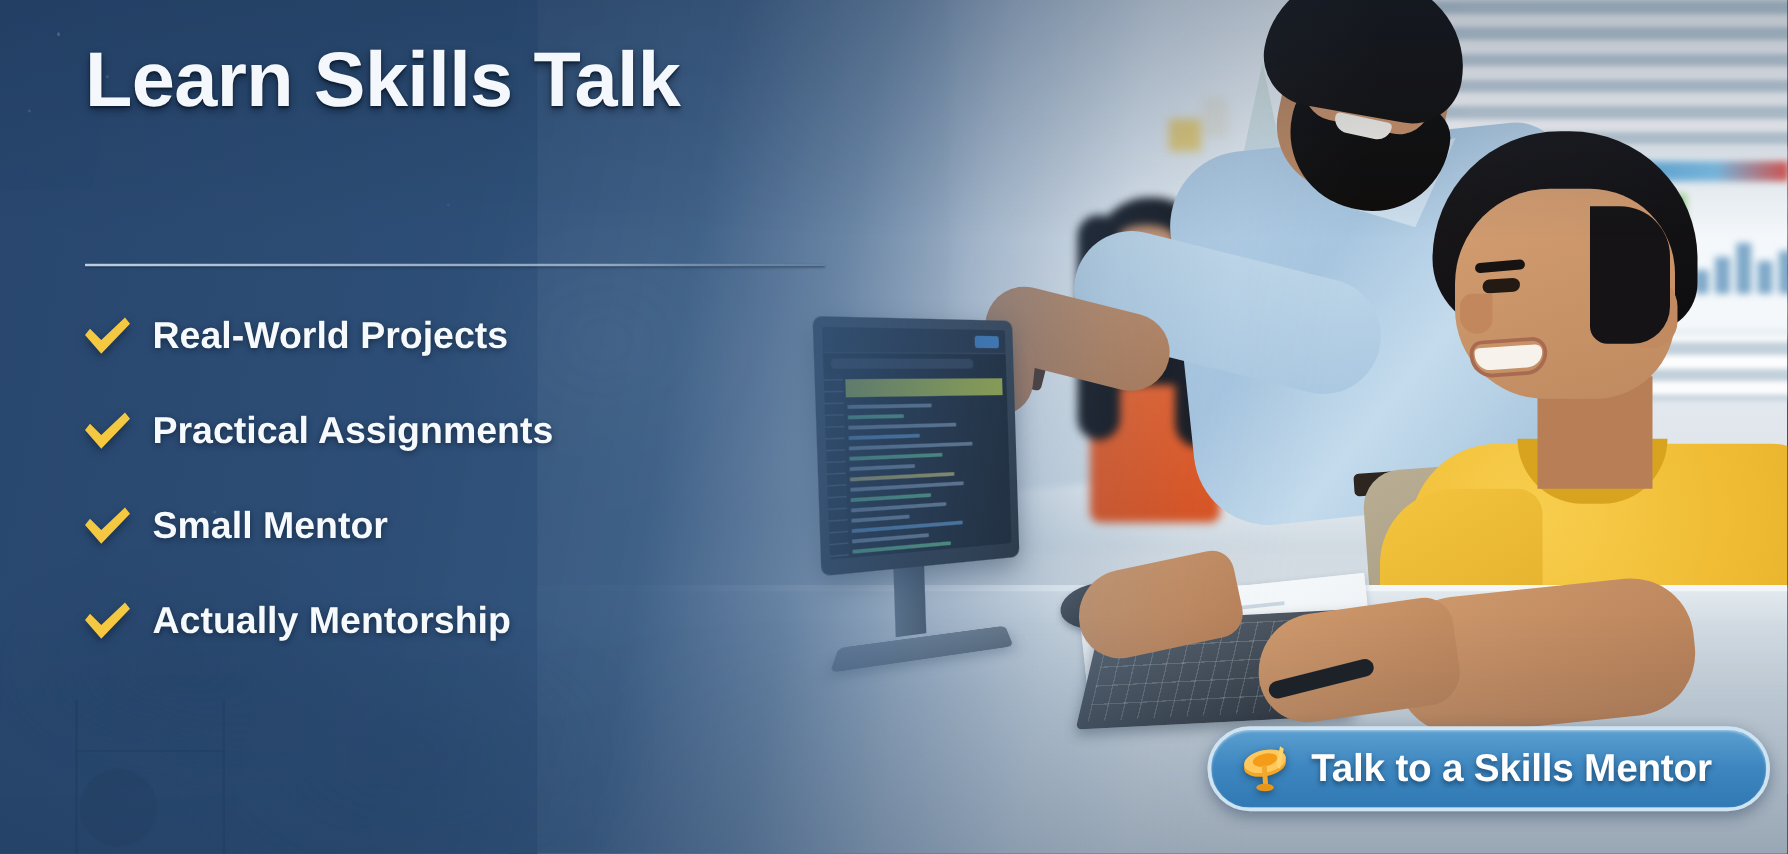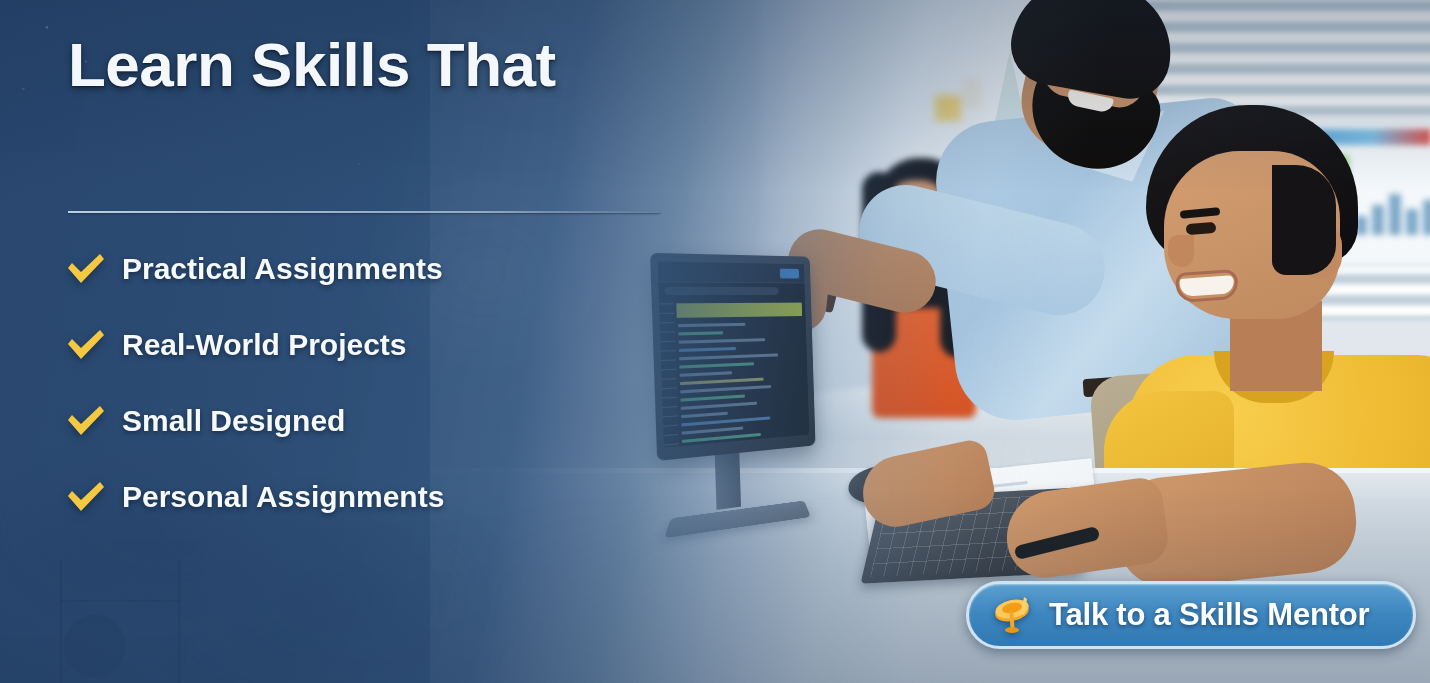--- a/index.html
+++ b/index.html
@@ -598,61 +598,61 @@
   </div>
 
   <div class="tint"></div>
   <div class="tint-vert"></div>
   <div class="texture"></div>
   <div class="texture2"></div>
 
   <div class="content">
 
     <div class="headline">
-      <span class="l1">Learn Skills That</span>
+      <span class="l1">Learn Skills Talk</span>
     </div>
 
     <div class="divider"></div>
 
     <div class="features">
+
+      <div class="feature">
+        <span class="check">
+          <svg width="42" height="34" viewBox="0 0 42 34">
+            <path d="M3 16 L7 11 L16 20 L35 2 L39 7 L16 31 Z" fill="#f5c842"></path>
+          </svg>
+        </span>
+        <span class="label">Real-World Projects</span>
+      </div>
 
       <div class="feature">
         <span class="check">
           <svg width="42" height="34" viewBox="0 0 42 34">
             <path d="M3 16 L7 11 L16 20 L35 2 L39 7 L16 31 Z" fill="#f5c842"></path>
           </svg>
         </span>
         <span class="label">Practical Assignments</span>
       </div>
 
       <div class="feature">
         <span class="check">
           <svg width="42" height="34" viewBox="0 0 42 34">
             <path d="M3 16 L7 11 L16 20 L35 2 L39 7 L16 31 Z" fill="#f5c842"></path>
           </svg>
         </span>
-        <span class="label">Real-World Projects</span>
+        <span class="label">Small Mentor</span>
       </div>
 
       <div class="feature">
         <span class="check">
           <svg width="42" height="34" viewBox="0 0 42 34">
             <path d="M3 16 L7 11 L16 20 L35 2 L39 7 L16 31 Z" fill="#f5c842"></path>
           </svg>
         </span>
-        <span class="label">Small Designed</span>
-      </div>
-
-      <div class="feature">
-        <span class="check">
-          <svg width="42" height="34" viewBox="0 0 42 34">
-            <path d="M3 16 L7 11 L16 20 L35 2 L39 7 L16 31 Z" fill="#f5c842"></path>
-          </svg>
-        </span>
-        <span class="label">Personal Assignments</span>
+        <span class="label">Actually Mentorship</span>
       </div>
 
     </div>
 
 
     <div class="cta">
       <span class="cap">
         <svg width="46" height="44" viewBox="0 0 46 44">
           <ellipse cx="21" cy="19" rx="17" ry="9" fill="#f5a623" transform="rotate(-12 21 19)"></ellipse>
           <ellipse cx="21" cy="16" rx="17" ry="9" fill="#ffc85c" transform="rotate(-12 21 16)"></ellipse>

